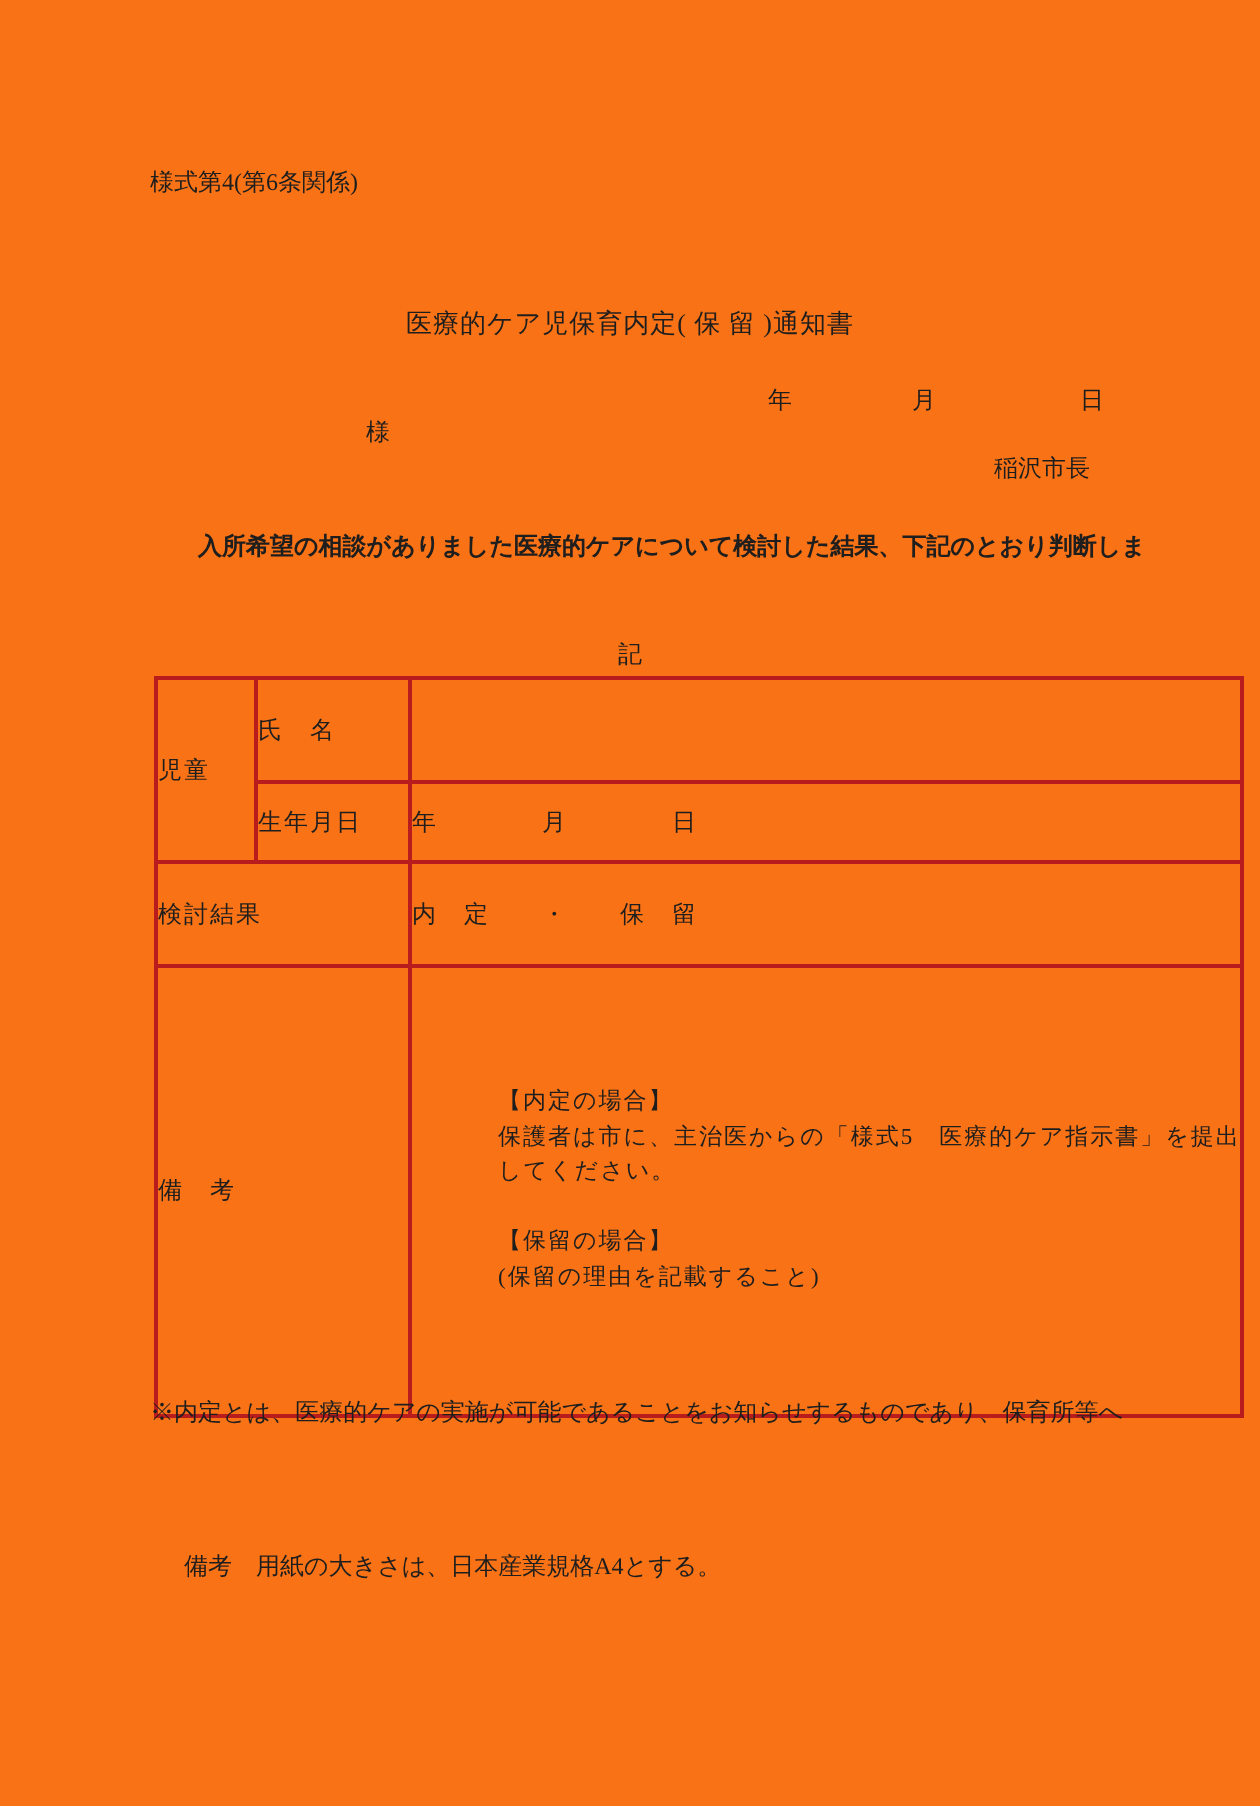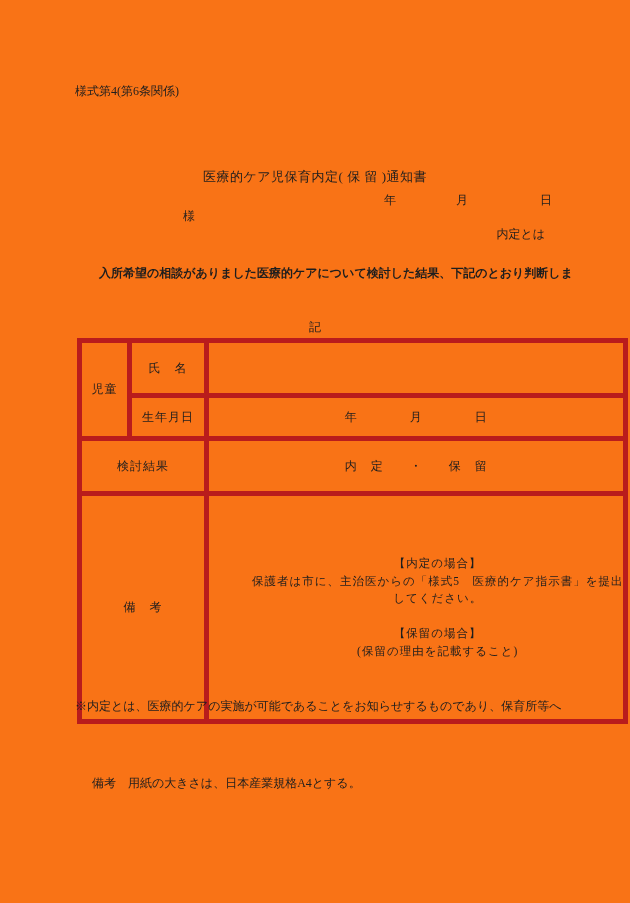--- a/index.html
+++ b/index.html
@@ -7,40 +7,40 @@
     position: relative;
     width: 630px;
     height: 903px;
     background: #f97316;
     font-family: "Liberation Serif", "DejaVu Serif", serif;
     color: #1e1e1e;
     font-size: 12px;
   }
   .abs { position: absolute; white-space: nowrap; }
   .form-number { left: 75px; top: 83px; }
-  .doc-title { left: 0; top: 168px; width: 630px; text-align: center; font-size: 13px; letter-spacing: 0.5px; }
+  .doc-title { left: 0; top: 153px; width: 630px; text-align: center; font-size: 13px; letter-spacing: 0.5px; }
   .date-line { right: 78px; top: 192px; }
   .addressee { left: 183px; top: 208px; }
   .issuer { right: 85px; top: 226px; }
   .body-para { left: 87px; top: 263px; line-height: 21px; font-weight: bold; }
   .ki-heading { left: 0; top: 319px; width: 630px; text-align: center; }
 
   table.main-table {
     position: absolute;
     left: 77px;
     top: 338px;
     border-collapse: collapse;
     table-layout: fixed;
     font-size: 12px;
     color: #1e1e1e;
   }
   table.main-table td {
-    border: 5px solid #b91c1c;
+    border: 2px solid #b91c1c;
     padding: 0;
-    text-align: center;
+    text-align: left;
     vertical-align: middle;
     letter-spacing: 1px;
   }
   td.remarks-cell {
     text-align: left;
     vertical-align: top;
     padding: 4px 2px 0 9px;
     letter-spacing: 0;
   }
   .rline { line-height: 17.5px; min-height: 17.5px; white-space: nowrap; font-size: 11.5px; margin-left: 43px; }
@@ -54,21 +54,21 @@
 <div class="page">
 
   <div class="abs form-number">様式第4(第6条関係)</div>
 
   <div class="abs doc-title">医療的ケア児保育内定( 保 留 )通知書</div>
 
   <div class="abs date-line">年　　　　　月　　　　　　日</div>
 
   <div class="abs addressee">様</div>
 
-  <div class="abs issuer">内定とは</div>
+  <div class="abs issuer">稲沢市長</div>
 
   <div class="abs body-para">
     <div>　入所希望の相談がありました医療的ケアについて検討した結果、下記のとおり判断しま</div>
   </div>
 
   <div class="abs ki-heading">記</div>
 
   <table class="main-table">
     <colgroup>
       <col style="width:50px">

